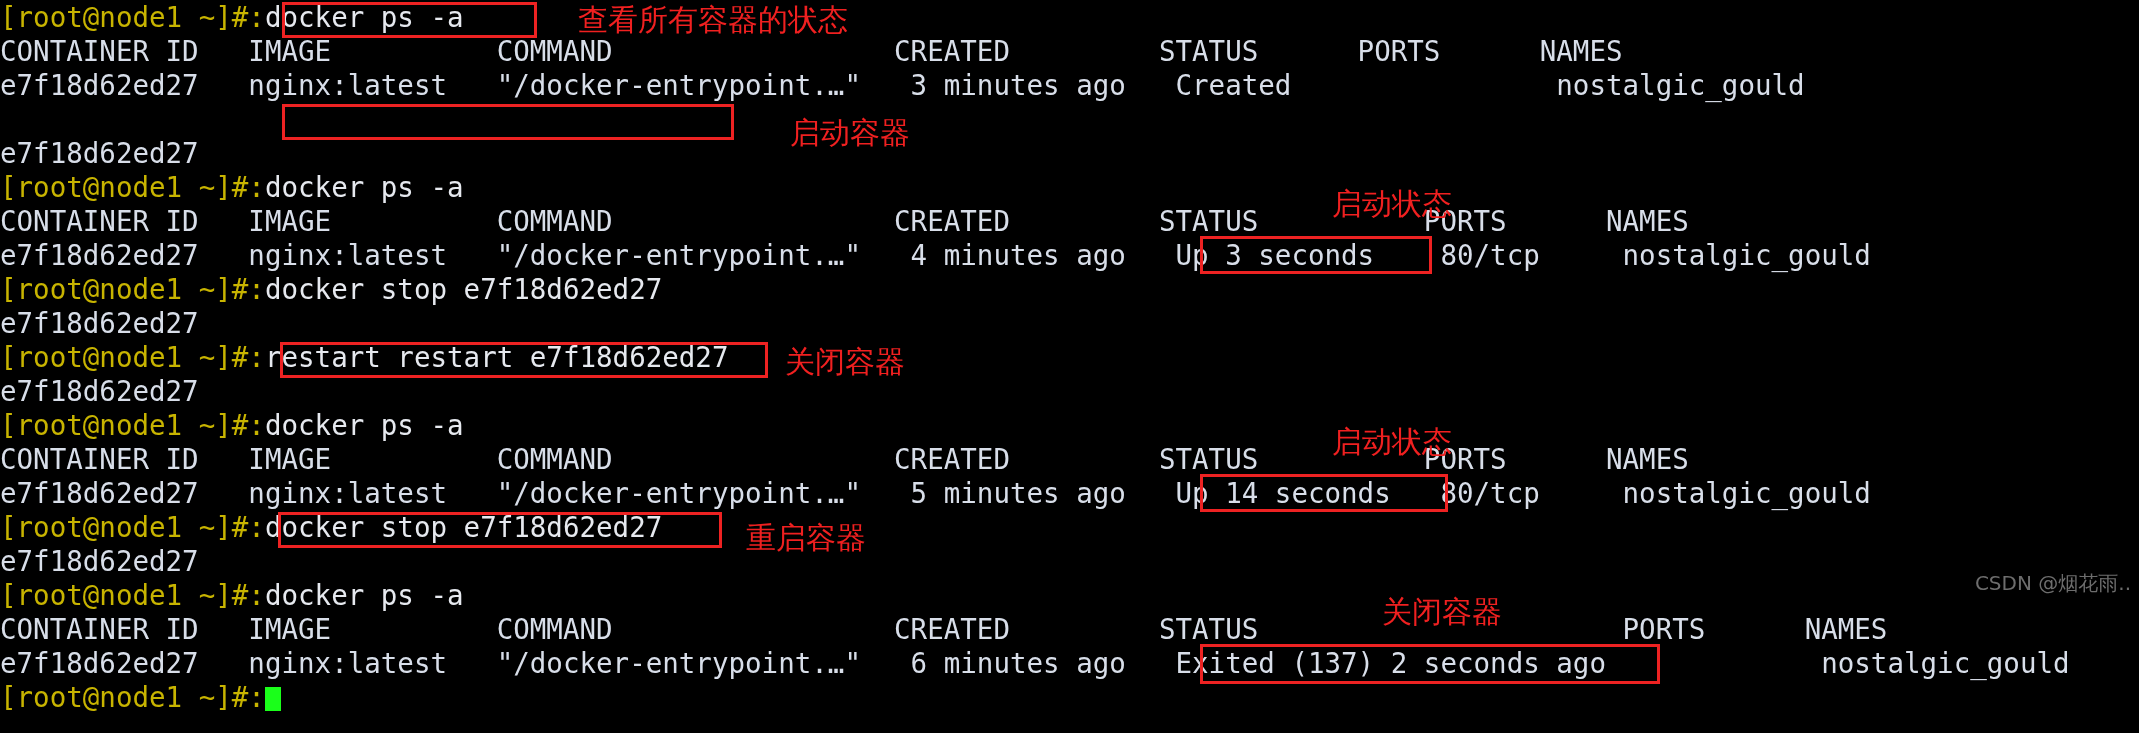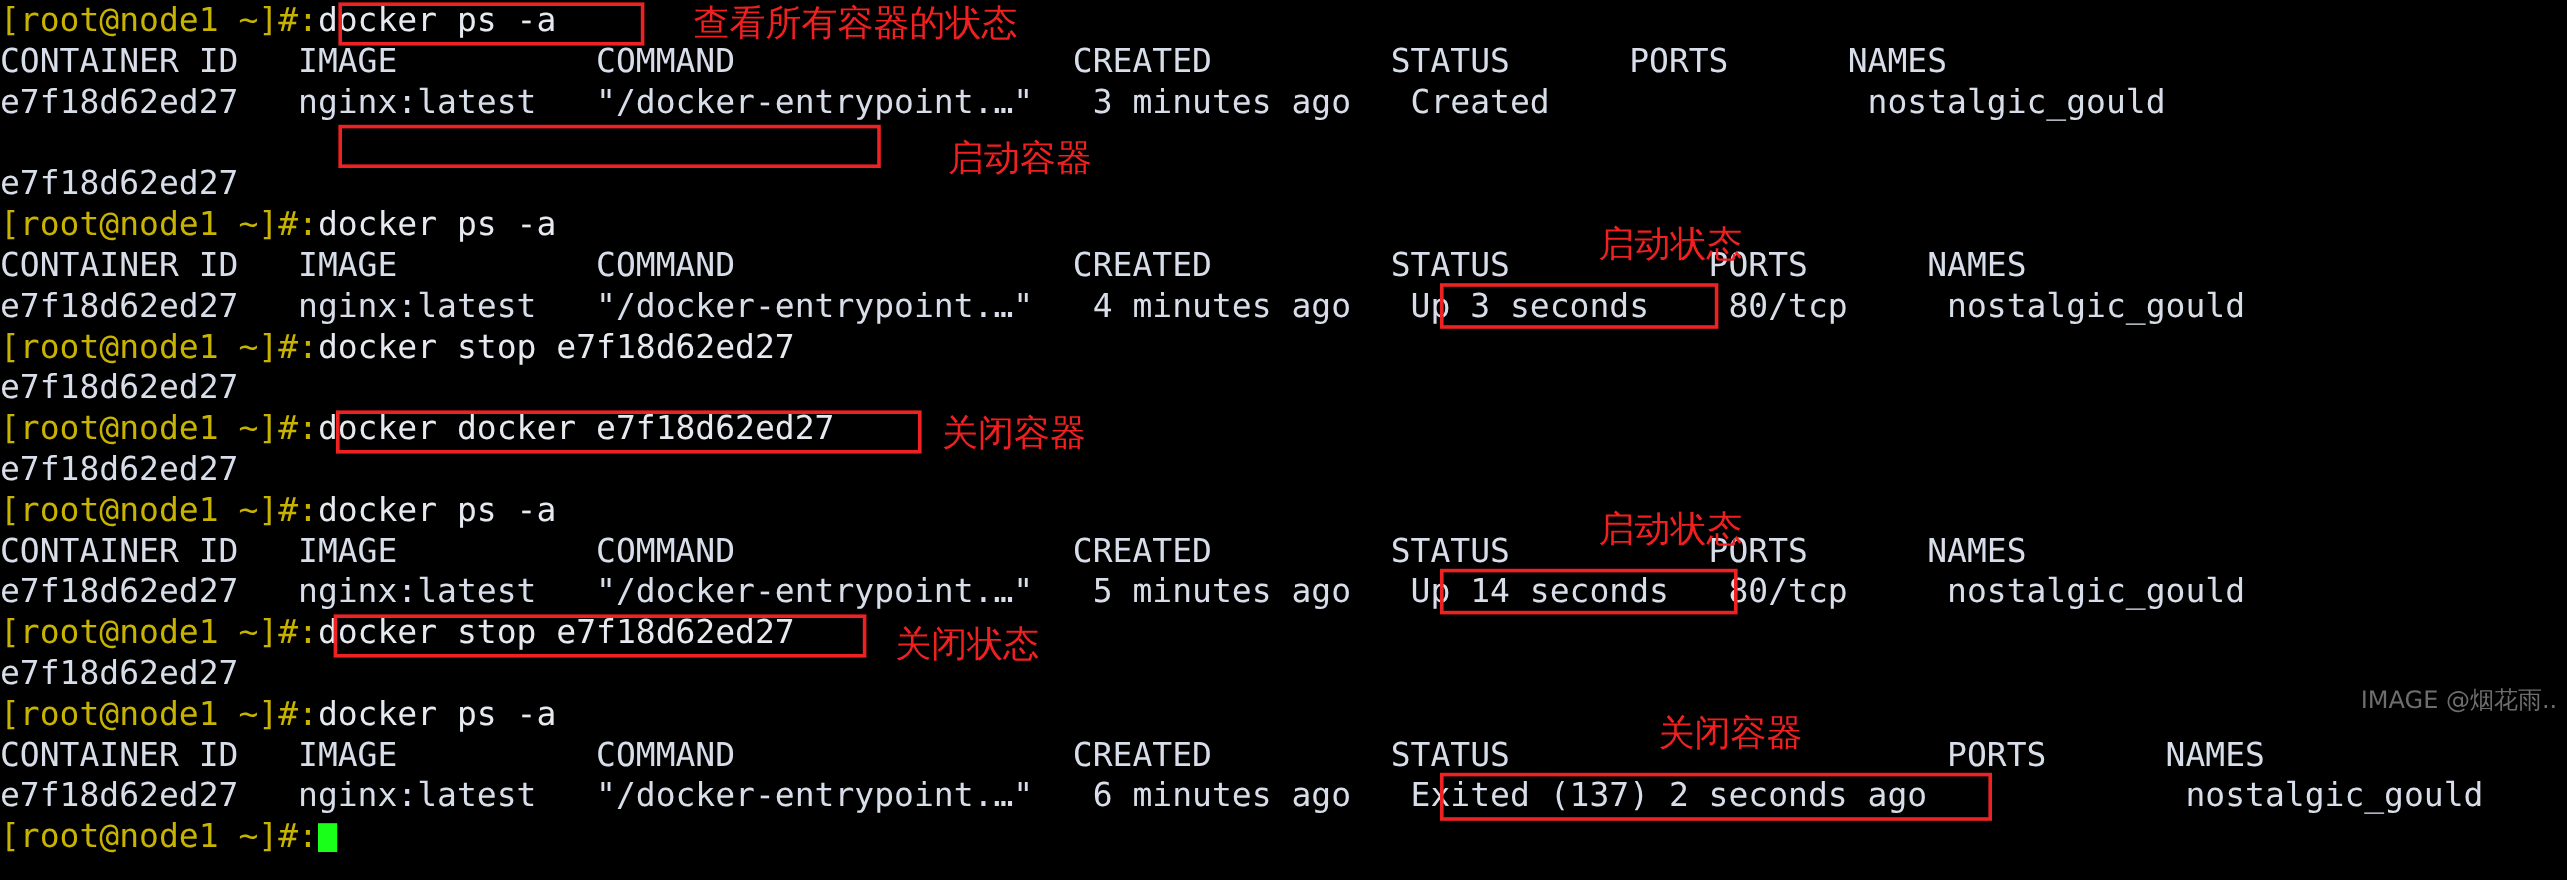--- a/index.html
+++ b/index.html
@@ -86,21 +86,21 @@
 
   <div class="line" style="top:170px;"><span class="prompt">[root@node1 ~]#:</span><span class="cmdtext">docker ps -a</span></div>
 
   <div class="line" style="top:204px;">CONTAINER ID   IMAGE          COMMAND                 CREATED         STATUS          PORTS      NAMES</div>
   <div class="line" style="top:238px;">e7f18d62ed27   nginx:latest   "/docker-entrypoint.…"   4 minutes ago   Up 3 seconds    80/tcp     nostalgic_gould</div>
 
   <div class="line" style="top:272px;"><span class="prompt">[root@node1 ~]#:</span><span class="cmdtext">docker stop e7f18d62ed27</span></div>
 
   <div class="line" style="top:306px;">e7f18d62ed27</div>
 
-  <div class="line" style="top:340px;"><span class="prompt">[root@node1 ~]#:</span><span class="cmdtext">docker docker e7f18d62ed27</span></div>
+  <div class="line" style="top:340px;"><span class="prompt">[root@node1 ~]#:</span><span class="cmdtext">restart restart e7f18d62ed27</span></div>
 
   <div class="line" style="top:374px;">e7f18d62ed27</div>
 
   <div class="line" style="top:408px;"><span class="prompt">[root@node1 ~]#:</span><span class="cmdtext">docker ps -a</span></div>
 
   <div class="line" style="top:442px;">CONTAINER ID   IMAGE          COMMAND                 CREATED         STATUS          PORTS      NAMES</div>
   <div class="line" style="top:476px;">e7f18d62ed27   nginx:latest   "/docker-entrypoint.…"   5 minutes ago   Up 14 seconds   80/tcp     nostalgic_gould</div>
 
   <div class="line" style="top:510px;"><span class="prompt">[root@node1 ~]#:</span><span class="cmdtext">docker stop e7f18d62ed27</span></div>
 
@@ -125,18 +125,18 @@
 
   <div class="box" style="left:278px; top:512px; width:444px; height:36px;"></div>
 
   <div class="box" style="left:1200px; top:644px; width:460px; height:40px;"></div>
 
   <div class="note" style="left:578px; top:6px;">查看所有容器的状态</div>
   <div class="note" style="left:790px; top:119px;">启动容器</div>
   <div class="note" style="left:1332px; top:190px;">启动状态</div>
   <div class="note" style="left:785px; top:348px;">关闭容器</div>
   <div class="note" style="left:1332px; top:428px;">启动状态</div>
-  <div class="note" style="left:746px; top:524px;">关闭状态</div>
+  <div class="note" style="left:746px; top:524px;">重启容器</div>
   <div class="note" style="left:1382px; top:598px;">关闭容器</div>
 
-  <div class="watermark">IMAGE @烟花雨..</div>
+  <div class="watermark">CSDN @烟花雨..</div>
 
 </div>
 
 </body></html>

